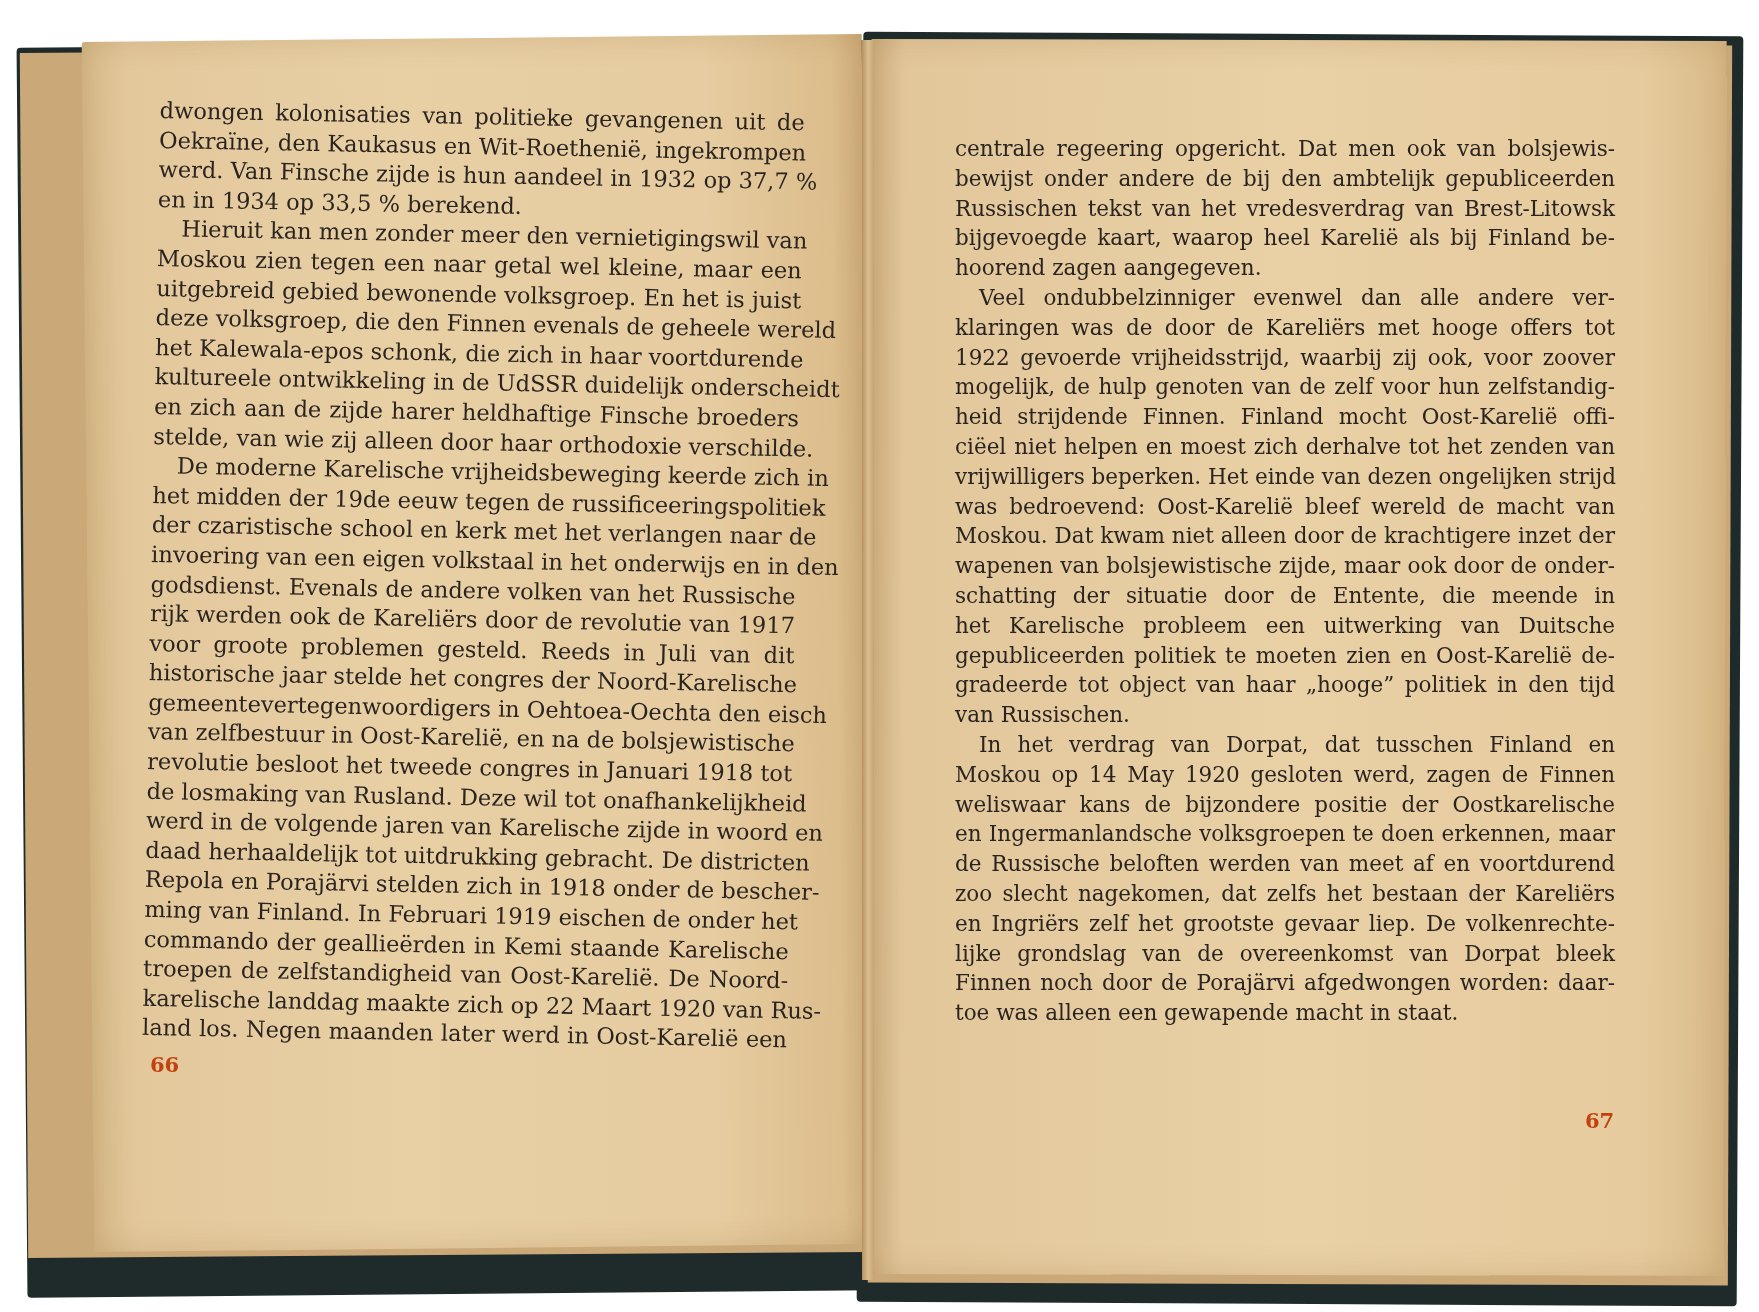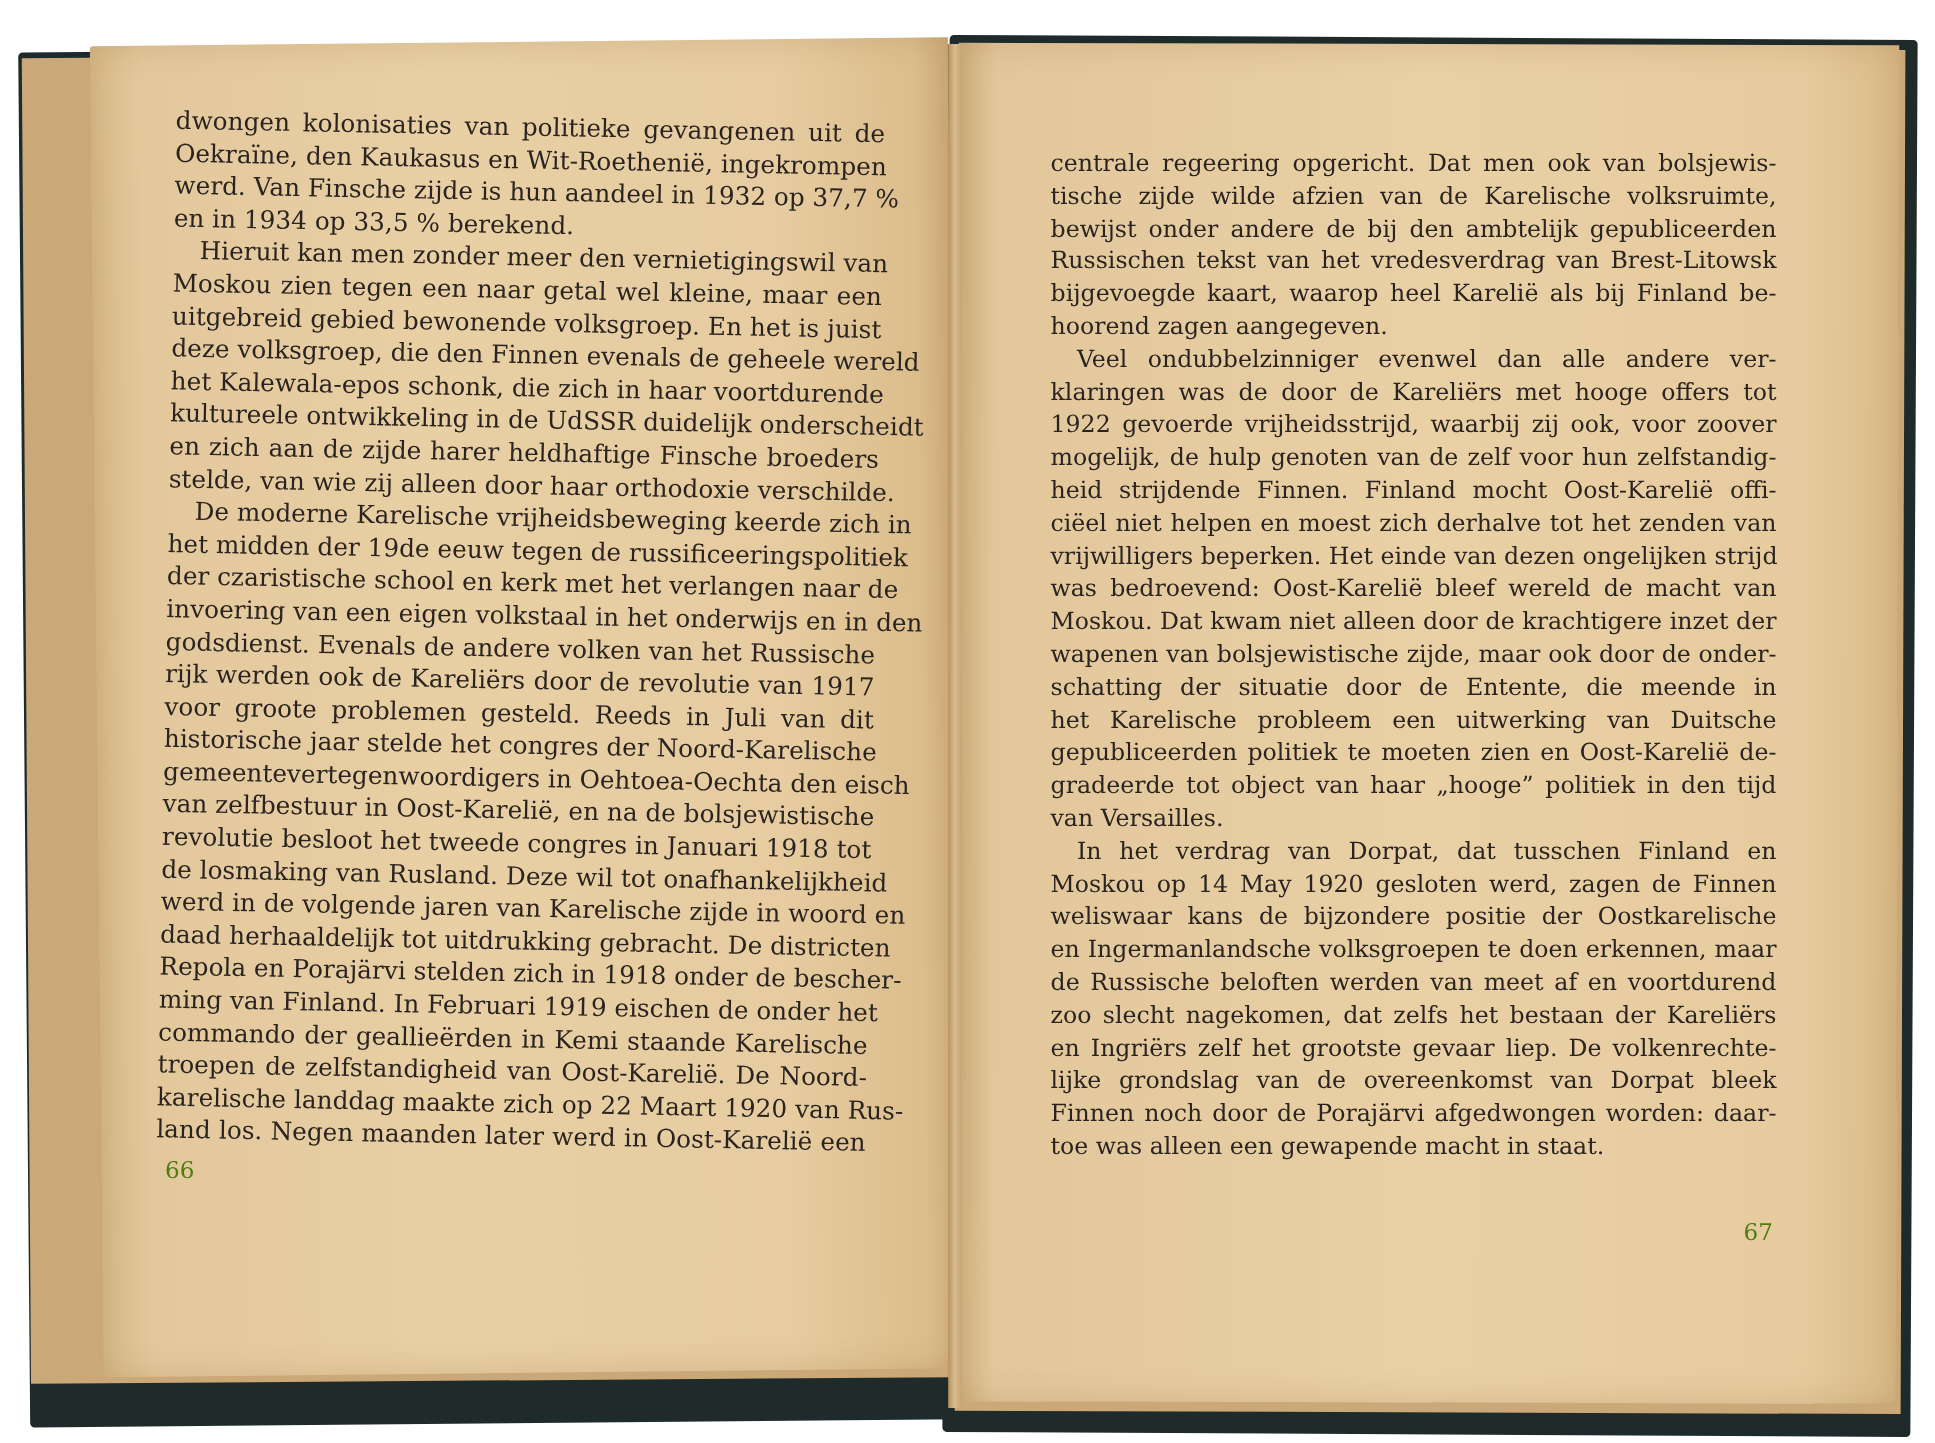--- a/index.html
+++ b/index.html
@@ -57,23 +57,23 @@
   .text-block.right {
     left: 955px; top: 134px; width: 660px;
     font-size: 21.5px;
     line-height: 29.8px;
   }
   .line { display: block; white-space: nowrap; text-align-last: justify; text-align: justify; }
   .line.last { text-align-last: left; }
   .line.indent { padding-left: 24px; }
   .page-number {
     position: absolute;
-    color: #4d7c0f;
+    color: #c2410c;
     font-size: 21px;
-    font-weight: normal;
+    font-weight: bold;
     font-family: "DejaVu Serif", serif;
   }
   .page-number.left { left: 150px; top: 1052px; }
   .page-number.right { left: 1585px; top: 1108px; }
 </style>
 </head>
 <body>
 
 <div class="cover left"></div>
 <div class="cover right"></div>
@@ -115,40 +115,39 @@
   <span class="line">ming van Finland. In Februari 1919 eischen de onder het</span>
   <span class="line">commando der geallieërden in Kemi staande Karelische</span>
   <span class="line">troepen de zelfstandigheid van Oost-Karelië. De Noord-</span>
   <span class="line">karelische landdag maakte zich op 22 Maart 1920 van Rus-</span>
   <span class="line">land los. Negen maanden later werd in Oost-Karelië een</span>
 </div>
 <div class="page-number left">66</div>
 
 <div class="text-block right">
   <span class="line">centrale regeering opgericht. Dat men ook van bolsjewis-</span>
-  <span class="line">tische zijde wilde afzien van de Karelische volksruimte,</span>
   <span class="line">bewijst onder andere de bij den ambtelijk gepubliceerden</span>
   <span class="line">Russischen tekst van het vredesverdrag van Brest-Litowsk</span>
   <span class="line">bijgevoegde kaart, waarop heel Karelië als bij Finland be-</span>
   <span class="line last">hoorend zagen aangegeven.</span>
   <span class="line indent">Veel ondubbelzinniger evenwel dan alle andere ver-</span>
   <span class="line">klaringen was de door de Kareliërs met hooge offers tot</span>
   <span class="line">1922 gevoerde vrijheidsstrijd, waarbij zij ook, voor zoover</span>
   <span class="line">mogelijk, de hulp genoten van de zelf voor hun zelfstandig-</span>
   <span class="line">heid strijdende Finnen. Finland mocht Oost-Karelië offi-</span>
   <span class="line">ciëel niet helpen en moest zich derhalve tot het zenden van</span>
   <span class="line">vrijwilligers beperken. Het einde van dezen ongelijken strijd</span>
   <span class="line">was bedroevend: Oost-Karelië bleef wereld de macht van</span>
   <span class="line">Moskou. Dat kwam niet alleen door de krachtigere inzet der</span>
   <span class="line">wapenen van bolsjewistische zijde, maar ook door de onder-</span>
   <span class="line">schatting der situatie door de Entente, die meende in</span>
   <span class="line">het Karelische probleem een uitwerking van Duitsche</span>
   <span class="line">gepubliceerden politiek te moeten zien en Oost-Karelië de-</span>
   <span class="line">gradeerde tot object van haar „hooge” politiek in den tijd</span>
-  <span class="line last">van Versailles.</span>
+  <span class="line last">van Russischen.</span>
   <span class="line indent">In het verdrag van Dorpat, dat tusschen Finland en</span>
   <span class="line">Moskou op 14 May 1920 gesloten werd, zagen de Finnen</span>
   <span class="line">weliswaar kans de bijzondere positie der Oostkarelische</span>
   <span class="line">en Ingermanlandsche volksgroepen te doen erkennen, maar</span>
   <span class="line">de Russische beloften werden van meet af en voortdurend</span>
   <span class="line">zoo slecht nagekomen, dat zelfs het bestaan der Kareliërs</span>
   <span class="line">en Ingriërs zelf het grootste gevaar liep. De volkenrechte-</span>
   <span class="line">lijke grondslag van de overeenkomst van Dorpat bleek</span>
   <span class="line">Finnen noch door de Porajärvi afgedwongen worden: daar-</span>
   <span class="line last">toe was alleen een gewapende macht in staat.</span>

